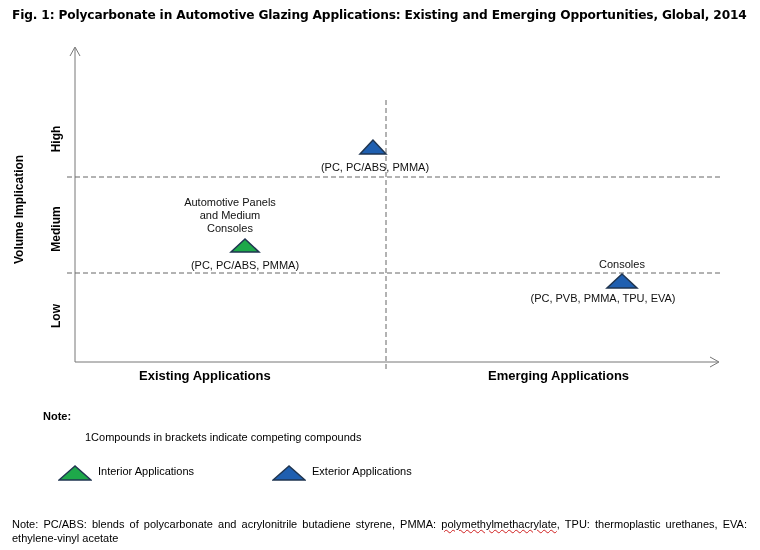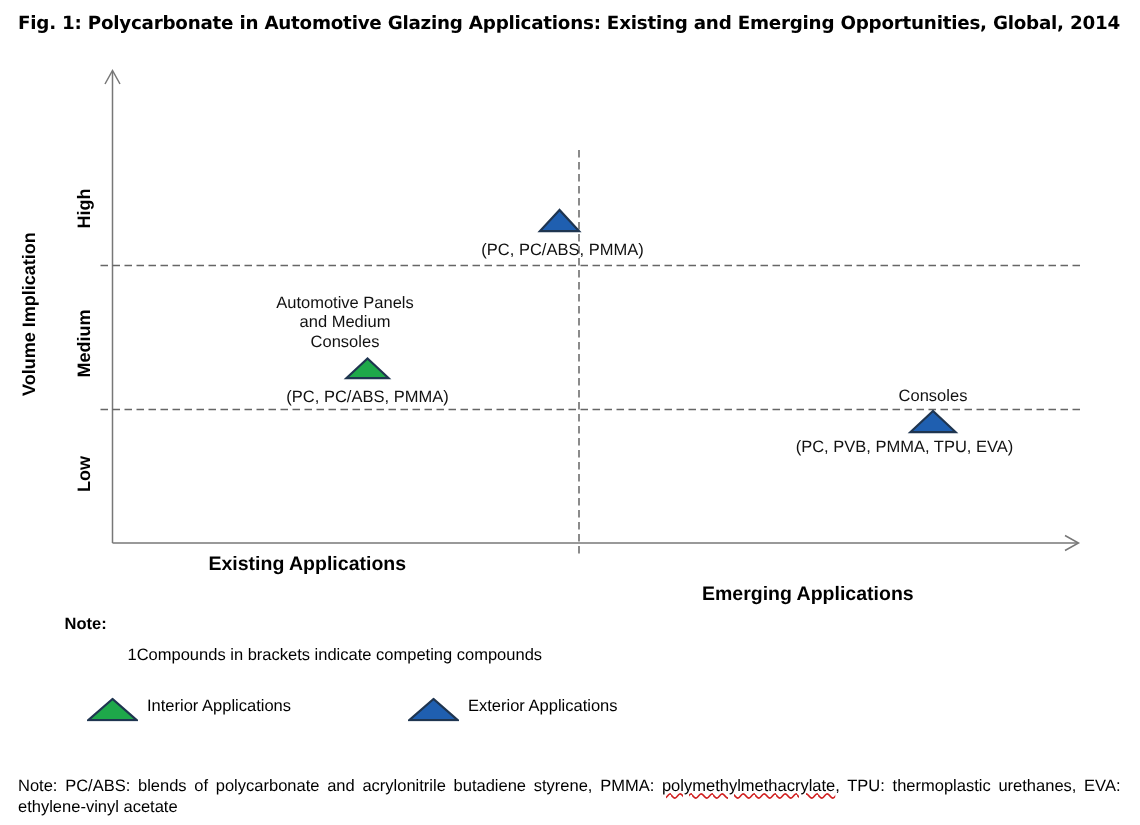--- a/index.html
+++ b/index.html
@@ -36,21 +36,21 @@
   <polygon points="245,239 231,252 259,252" fill="#1ea84a" stroke="#1f3550" stroke-width="1.5"></polygon>
   <polygon points="622,274 607,288 637,288" fill="#1f5fb0" stroke="#1f3550" stroke-width="1.5"></polygon>
 </svg>
 
 <div class="ylab" style="left:-26px; top:212px; width:90px; font-size:12px;">Volume Implication</div>
 <div class="ylab" style="left:36px; top:132px; width:40px;">High</div>
 <div class="ylab" style="left:26px; top:222px; width:60px;">Medium</div>
 <div class="ylab" style="left:36px; top:309px; width:40px;">Low</div>
 
 <div class="xcat" style="left:139px; top:368px;">Existing Applications</div>
-<div class="xcat" style="left:468px; top:368px;margin-top:20px;">Emerging Applications</div>
+<div class="xcat" style="left:488px; top:368px;">Emerging Applications</div>
 
 <div class="lbl" style="left:240px; top:109px; width:140px;">
 </div>
 <div class="lbl" style="left:310px; top:161px; width:130px;">(PC, PC/ABS, PMMA)</div>
 
 <div class="lbl" style="left:180px; top:196px; width:100px;">
   <div>Automotive Panels</div>
   <div>and Medium</div>
   <div>Consoles</div>
 </div>

